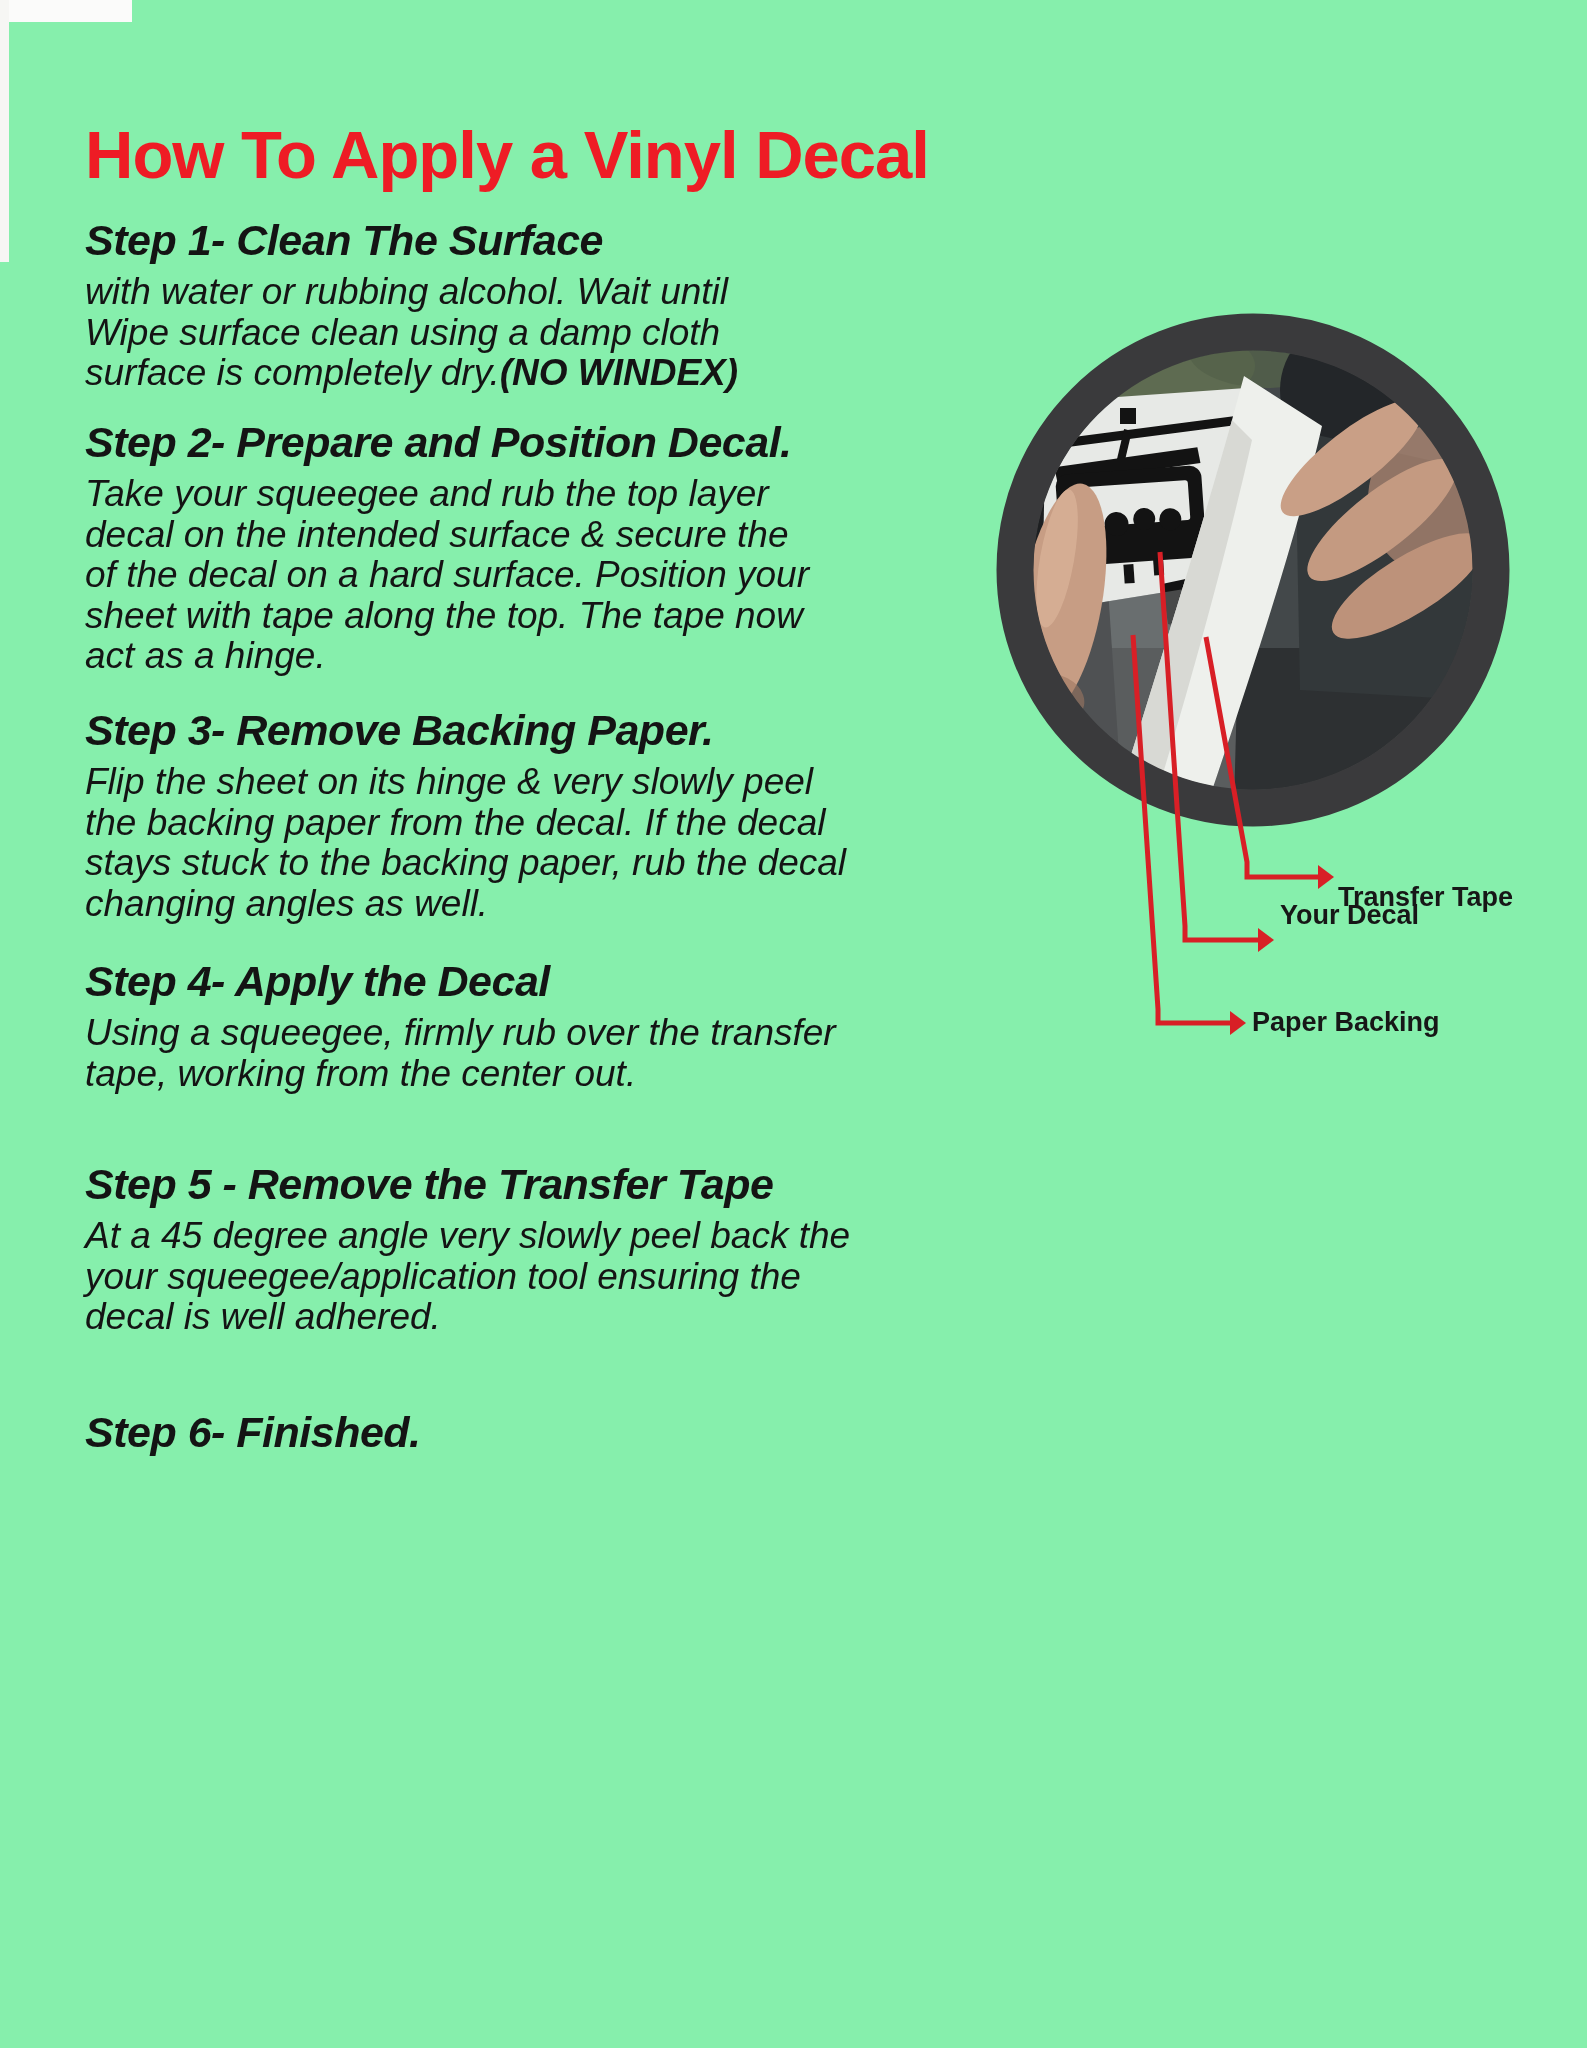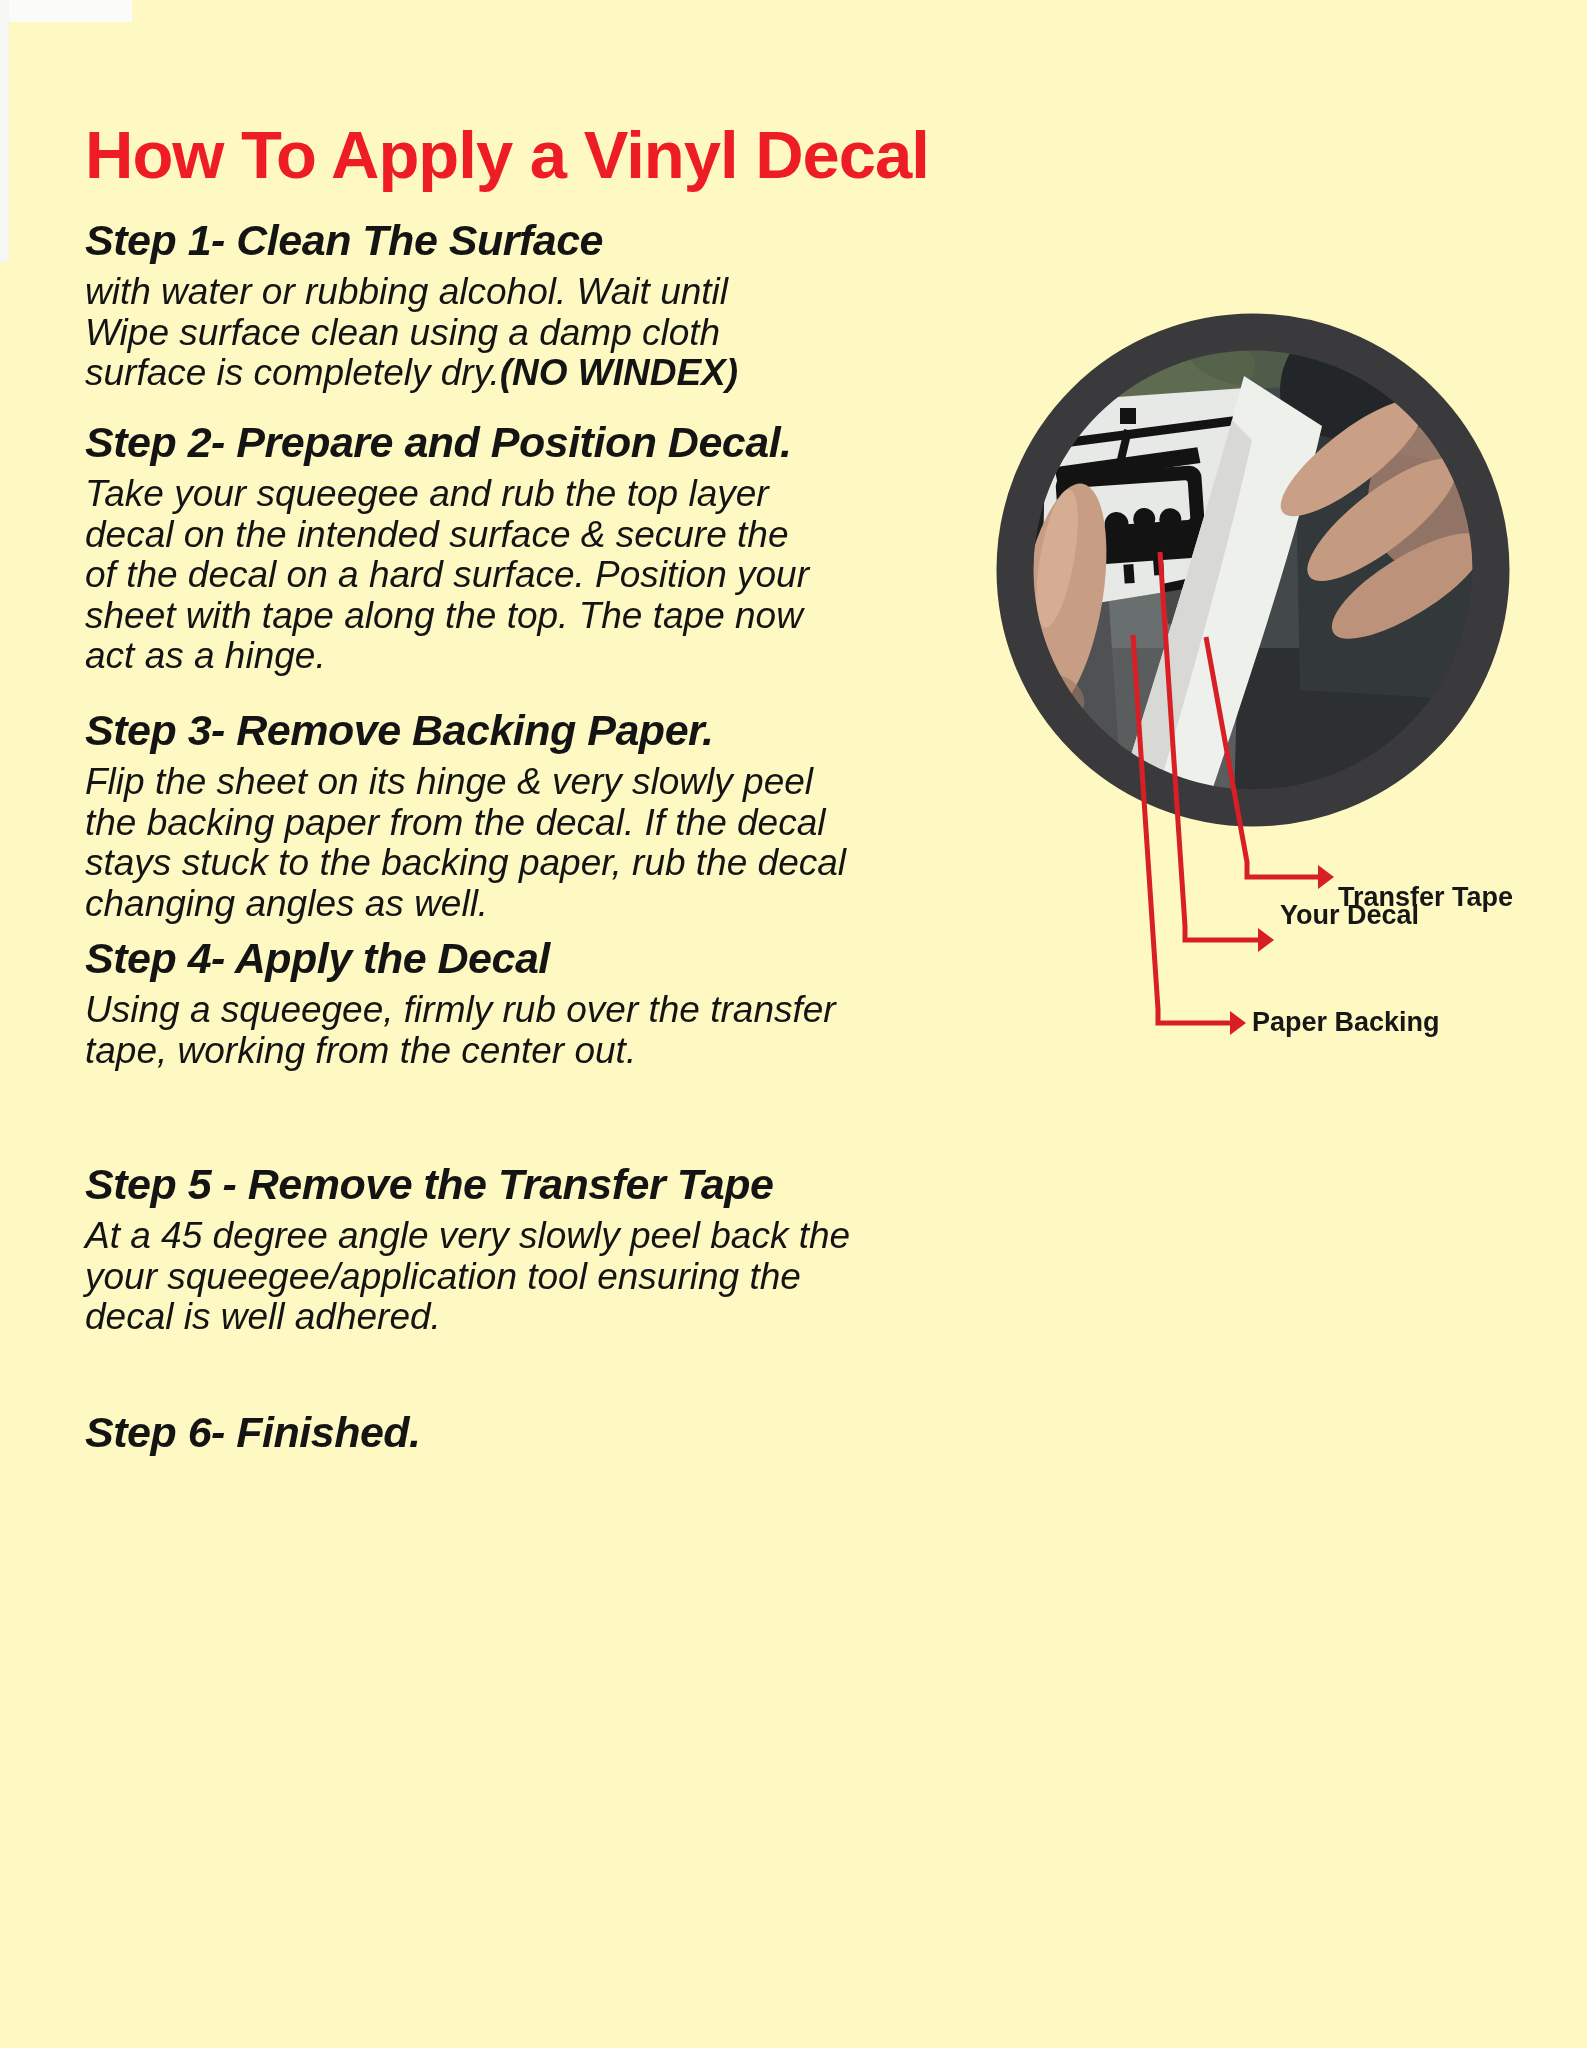--- a/index.html
+++ b/index.html
@@ -1,20 +1,20 @@
 <!DOCTYPE html>
 <html><head>
 <meta charset="utf-8">
 <style>
   html, body { margin: 0; padding: 0; }
   .canvas {
     position: relative;
     width: 1587px;
     height: 2048px;
-    background: #fef9c3;
+    background: #86efac;
     overflow: hidden;
     font-family: "Liberation Sans", sans-serif;
     color: #141414;
   }
   .page-title {
     position: absolute;
     left: 85px;
     top: 116px;
     font-size: 67px;
     font-weight: bold;
@@ -93,21 +93,21 @@
   </div>
 
   <div class="step" style="top:708px">
     <div class="step-heading">Step 3- Remove Backing Paper.</div>
     <div class="ln">Flip the sheet on its hinge &amp; very slowly peel</div>
     <div class="ln">the backing paper from the decal. If the decal</div>
     <div class="ln">stays stuck to the backing paper, rub the decal</div>
     <div class="ln">changing angles as well.</div>
   </div>
 
-  <div class="step" style="top:936px">
+  <div class="step" style="top:959px">
     <div class="step-heading">Step 4- Apply the Decal</div>
     <div class="ln">Using a squeegee, firmly rub over the transfer</div>
     <div class="ln">tape, working from the center out.</div>
   </div>
 
   <div class="step" style="top:1162px">
     <div class="step-heading">Step 5 - Remove the Transfer Tape</div>
     <div class="ln">At a 45 degree angle very slowly peel back the</div>
     <div class="ln">your squeegee/application tool ensuring the</div>
     <div class="ln">decal is well adhered.</div>

